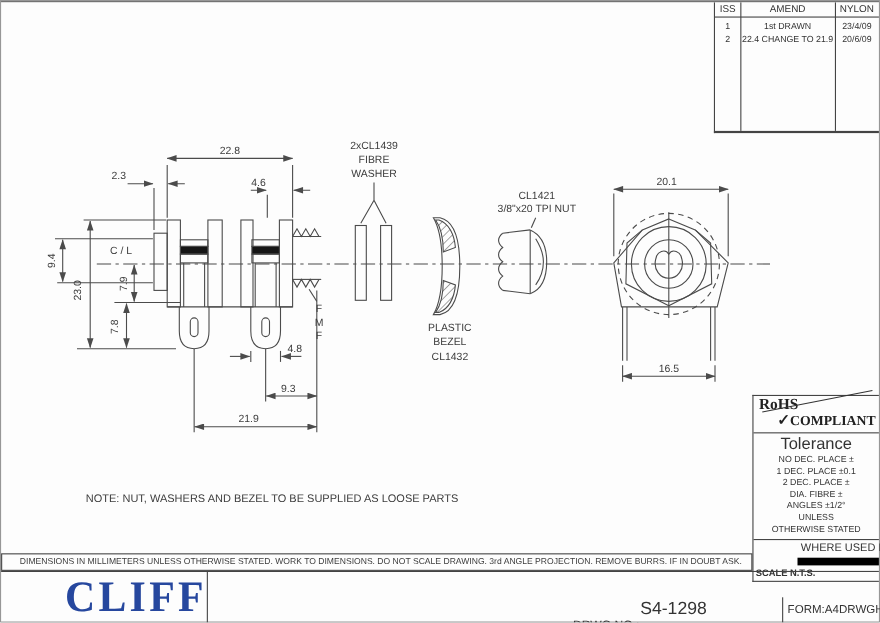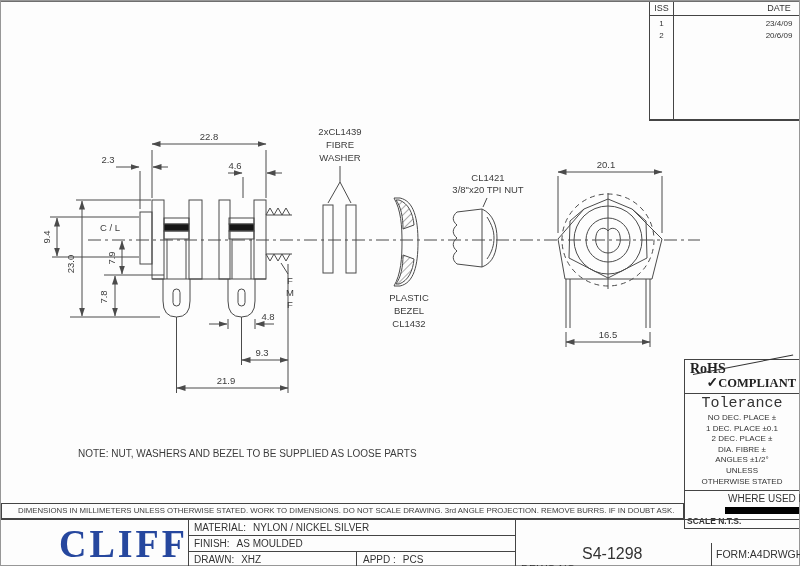--- a/index.html
+++ b/index.html
@@ -26,21 +26,21 @@
   
   #infocol{position:absolute;left:684px;top:357px;width:115px;box-sizing:border-box;
            border:1px solid #444;border-right:none;}
   #rohs{position:relative;height:33px;border-bottom:1px solid #444;
         font-family:"Liberation Serif",serif;font-weight:bold;color:#222;}
   #rohs .word1{position:absolute;left:5px;top:1px;font-size:14px;}
   #rohs .slash{position:absolute;left:8px;top:14px;width:102px;height:1px;background:#333;transform:rotate(-11deg);transform-origin:left center;}
   #rohs .word2{position:absolute;right:3px;bottom:2px;font-size:12.5px;text-align:center;}
   #rohs .check{font-size:14px;margin-right:0px;}
   #tol{height:96px;border-bottom:1px solid #444;text-align:center;color:#333;}
-  #tol .t-title{font-size:15px;line-height:19px;font-family:Liberation Mono, monospace;}
+  #tol .t-title{font-size:15px;line-height:19px;}
   #tol .t-line{font-size:8px;line-height:10.6px;white-space:nowrap;}
   #whereused{height:16px;border-bottom:7px solid #000000;font-size:10px;line-height:16px;padding-left:3px;white-space:nowrap;margin-left:40px;}
   #scalecell{height:14px;font-size:8.5px;line-height:14px;padding-left:2px;white-space:nowrap;font-weight:bold;}
 
   
   #note{position:absolute;left:38px;top:446px;font-size:10px;color:#3c3c3c;white-space:nowrap;margin-left:40px;}
 
   
   #strip{position:absolute;left:1px;top:501px;width:683px;height:16px;box-sizing:border-box;
          border:1px solid #444;font-size:7.8px;line-height:14px;padding-left:16px;white-space:nowrap;overflow:hidden;color:#3c3c3c;}
@@ -221,22 +221,27 @@
     <text class="dim" x="608" y="336" text-anchor="middle">16.5</text>
   </svg>
 
   
   <div id="revtable">
     <div class="col c1">
       <div class="hdr">ISS</div>
       <div class="cell r1">1</div>
       <div class="cell r2">2</div>
     </div>
+    <div class="col c2">
+      <div class="hdr">AMEND</div>
+      <div class="cell r1">1st DRAWN</div>
+      <div class="cell r2">22.4 CHANGE TO 21.9</div>
+    </div>
     <div class="col c3">
-      <div class="hdr">DATE</div>
+      <div class="hdr">NYLON</div>
       <div class="cell r1">23/4/09</div>
       <div class="cell r2">20/6/09</div>
     </div>
     <div class="hline"></div>
   </div>
 
   
   <div id="infocol">
     <div id="rohs">
       <span class="word1">RoHS</span>
@@ -261,34 +266,20 @@
   <div id="note">NOTE: NUT, WASHERS AND BEZEL TO BE SUPPLIED AS LOOSE PARTS</div>
 
   
   <div id="strip">DIMENSIONS IN MILLIMETERS UNLESS OTHERWISE STATED. WORK TO DIMENSIONS. DO NOT SCALE DRAWING. 3rd ANGLE PROJECTION. REMOVE BURRS. IF IN DOUBT ASK.</div>
 
   
   <div id="tblock">
     <div id="logocell" class="cellbox">
       <div id="logotext">CLIFF</div>
     </div>
-    <div id="midcol" class="cellbox">
-      <div class="row rowa">
-        <span>MATERIAL:</span><span class="val">NYLON / NICKEL SILVER</span>
-      </div>
-      <div class="row rowb">
-        <span>FINISH:</span><span class="val">AS MOULDED</span>
-      </div>
-      <div class="row rowc">
-        <span>DRAWN:</span><span class="val">XHZ</span>
-        <span id="appdcell">
-          <span>APPD :</span><span class="val">PCS</span>
-        </span>
-      </div>
-    </div>
     <div id="rightcol" class="cellbox">
       <div id="drwgrow">
         <span class="dl">DRWG NO :</span>
         <span class="dn">S4-1298</span>
         <span id="formcell">FORM:A4DRWGH</span>
       </div>
     </div>
   </div>
 
 </div>

